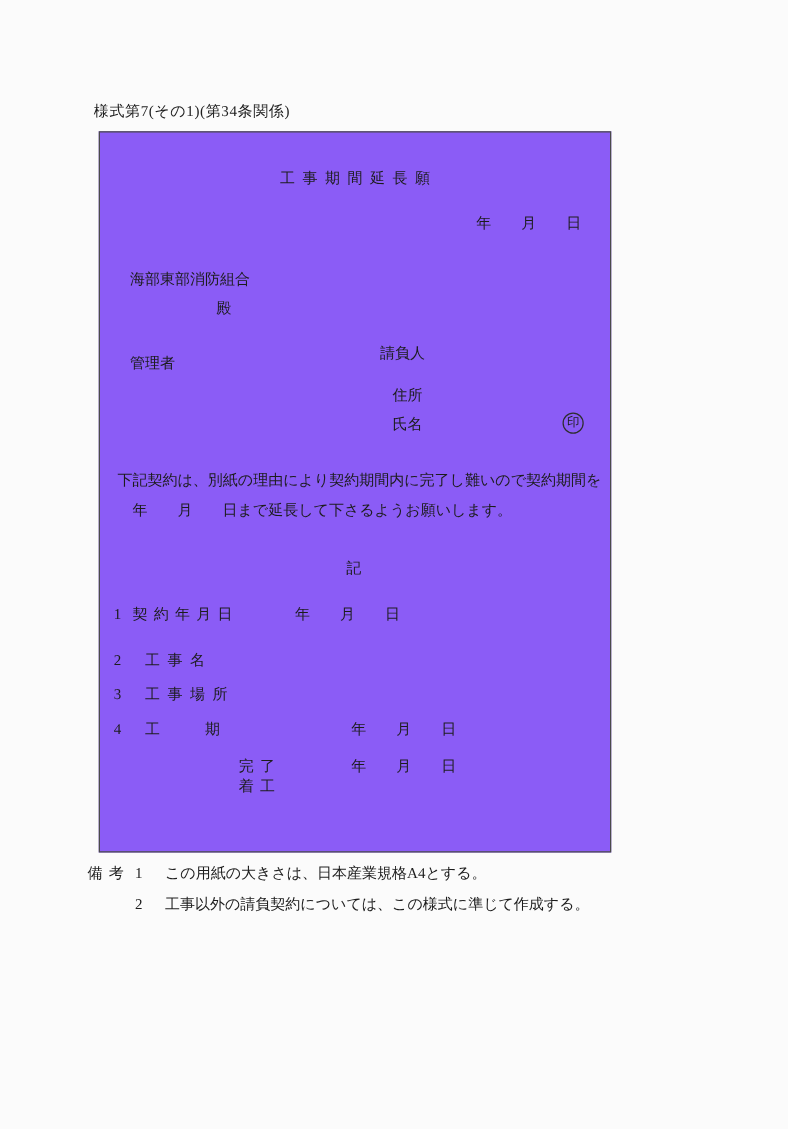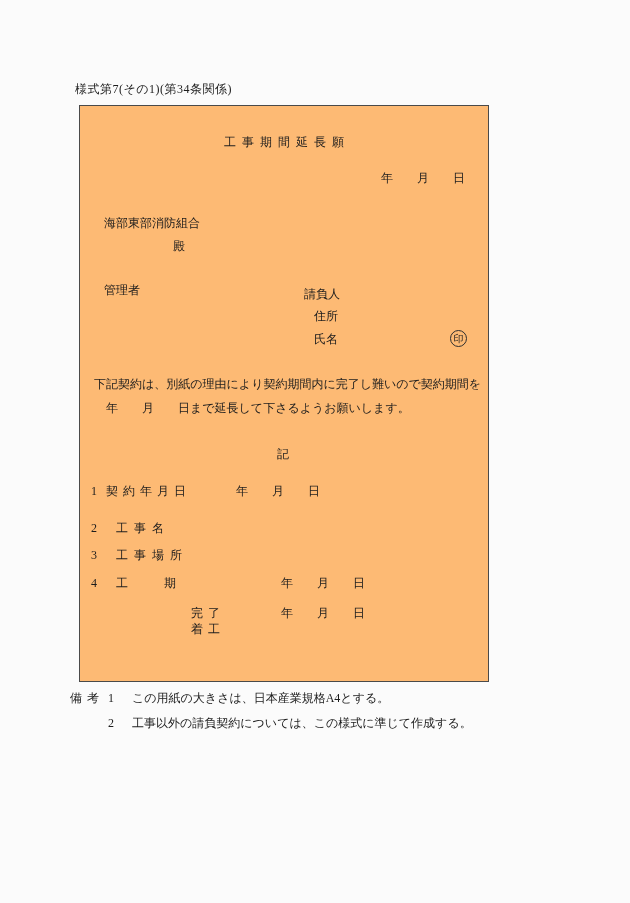--- a/index.html
+++ b/index.html
@@ -17,29 +17,29 @@
   .abs { position: absolute; white-space: pre; }
 
   #form-label { left: 75px; top: 83px; letter-spacing: 0.5px; }
 
   #form-box {
     position: absolute;
     left: 79px; top: 105px;
     width: 410px; height: 577px;
     border: 1px solid #4a4a4a;
     box-sizing: border-box;
-    background: #fdba74;
+    background: #8b5cf6;
   }
 
   #doc-title   { left: 0; right: 0; top: 30px; text-align: center; word-spacing: 3px; }
   #date-line   { left: 301px; top: 66px; }
   #org         { left: 24px;  top: 111px; }
   #role        { left: 24px;  top: 134px; margin-top: 44px; }
   #honorific   { left: 93px;  top: 134px; }
-  #contractor  { left: 224px; top: 182px; text-align: center; }
+  #contractor  { left: 224px; top: 170px; text-align: center; }
   #address     { left: 234px; top: 204px; }
   #name        { left: 234px; top: 227px; text-align: center; }
 
   #seal {
     position: absolute;
     left: 370px; top: 224px;
     width: 17px; height: 17px;
     border: 1.2px solid #2e2e2e;
     border-radius: 50%;
     box-sizing: border-box;

